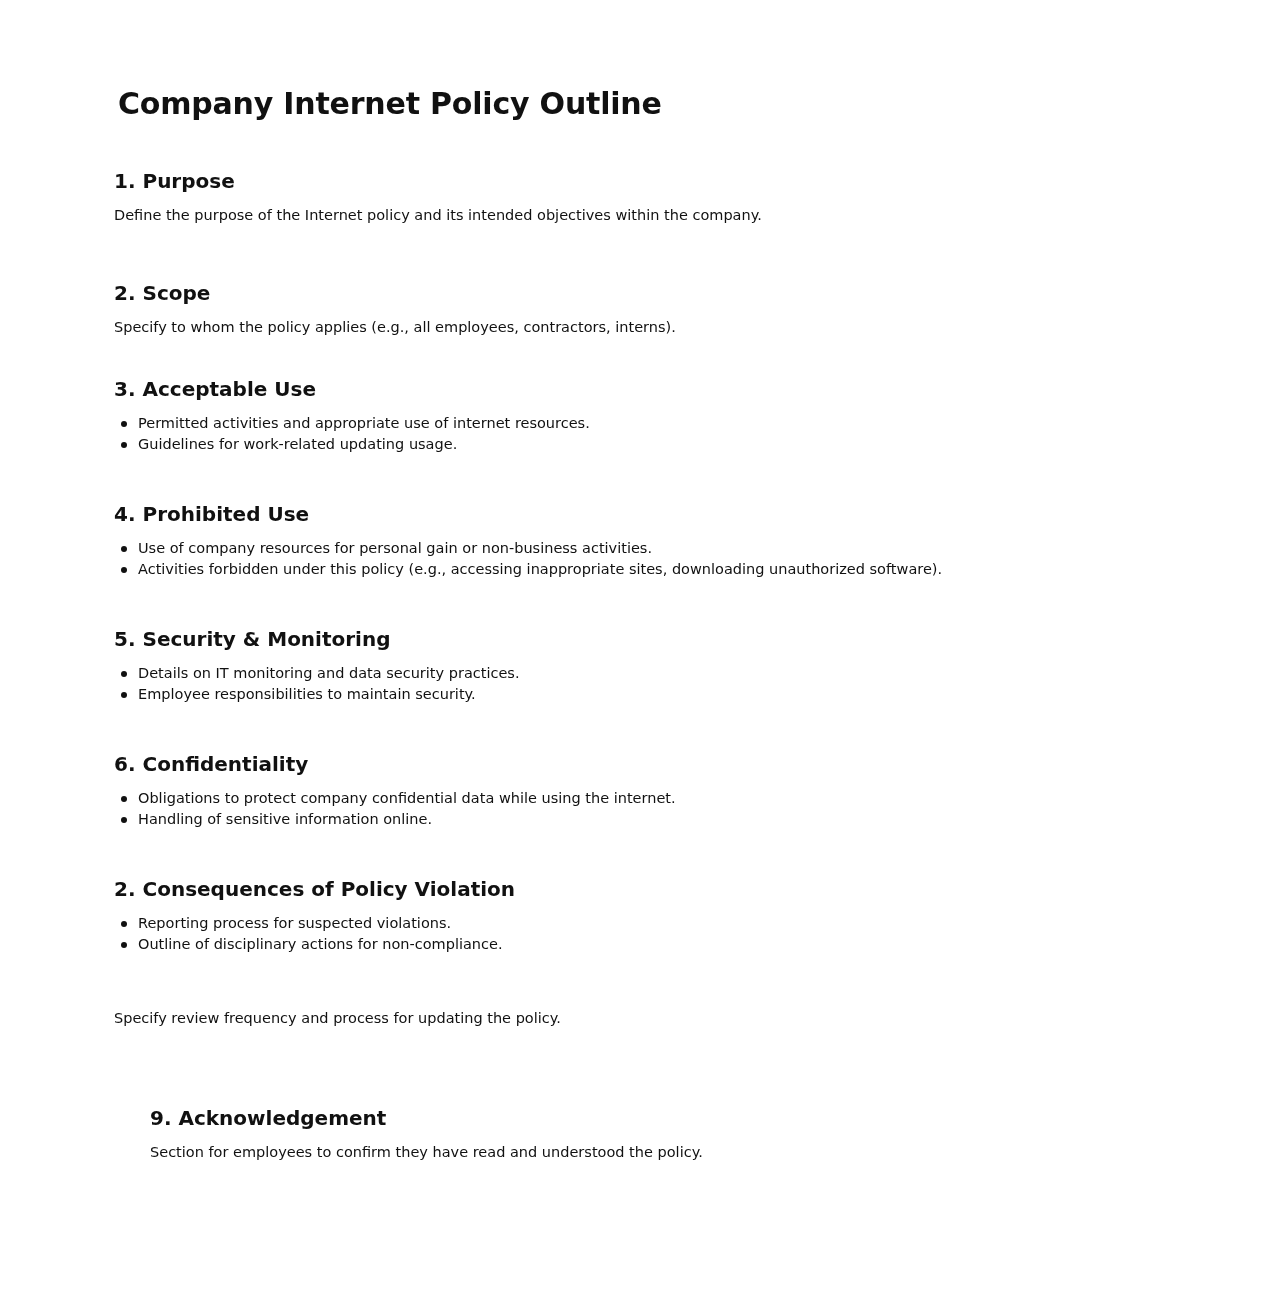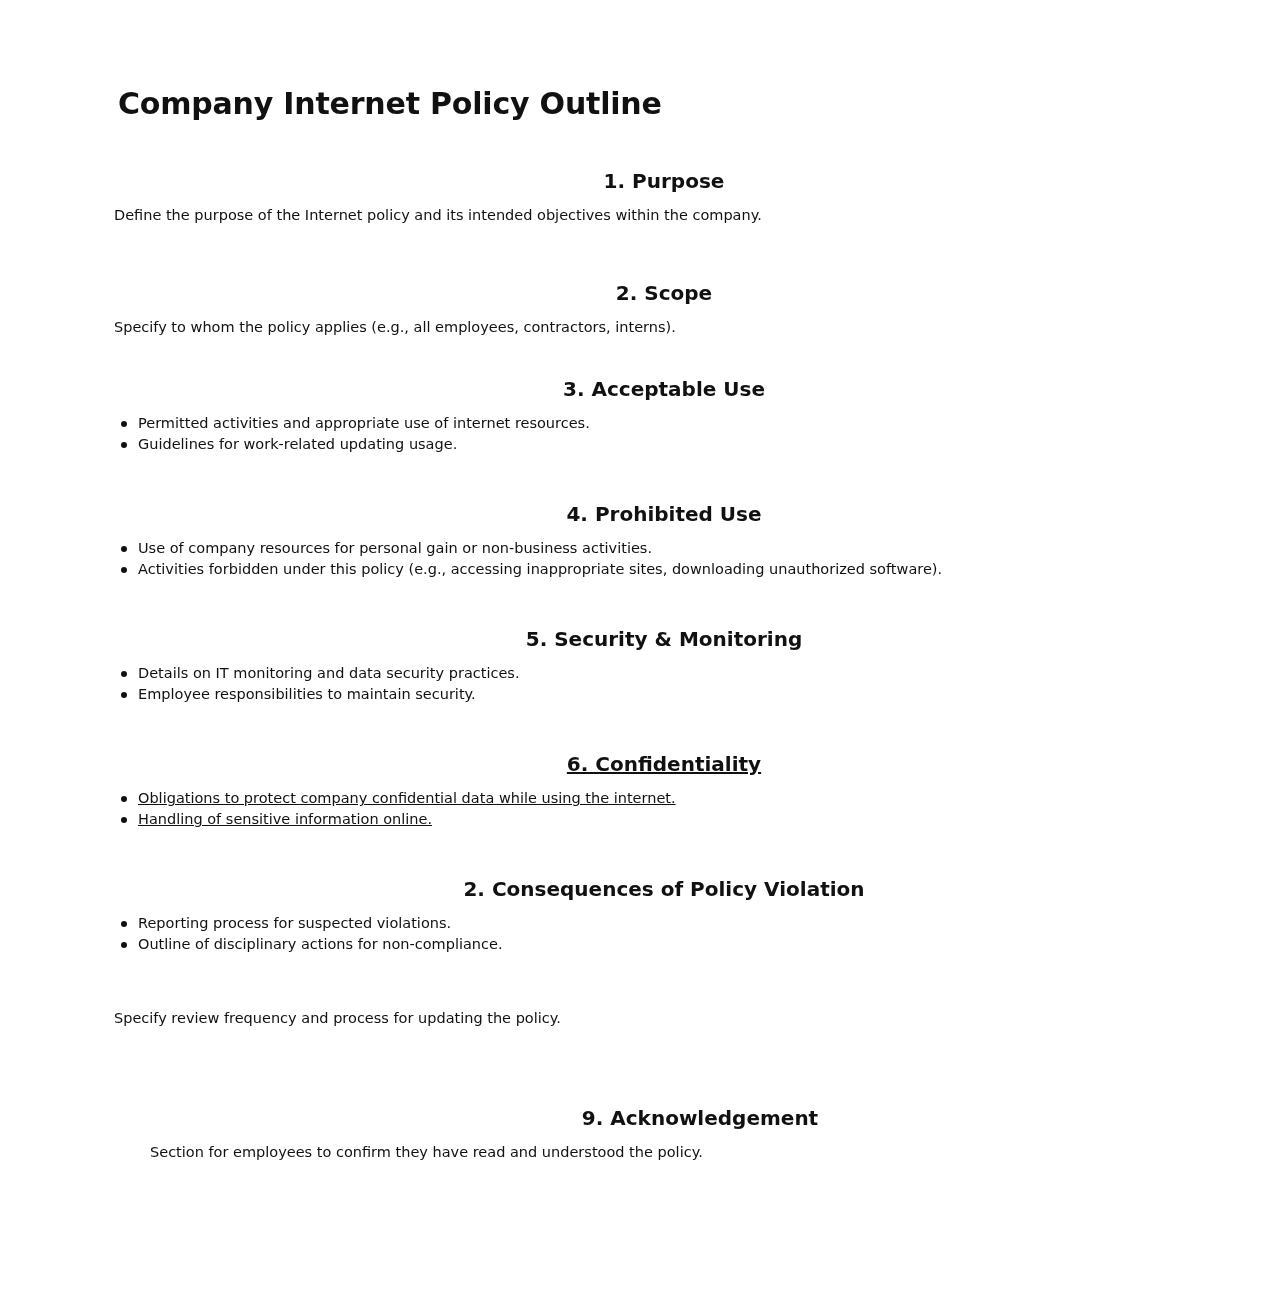--- a/index.html
+++ b/index.html
@@ -13,21 +13,20 @@
     }
     h1 {
       position: absolute; left: 0; top: 80px; margin: 4px;
       font-size: 30px; font-weight: bold; line-height: 40px;
       white-space: nowrap; letter-spacing: -0.2px;
     }
     .section { position: absolute; left: 0; width: 1100px; }
     h2 {
       margin: 0; font-size: 20px; font-weight: bold; line-height: 30px;
       white-space: nowrap;
-      text-align: center;
     }
     p {
       margin: 0; margin-top: 9px; font-size: 14.5px; line-height: 21px;
       white-space: nowrap;
     }
     ul {
       margin: 9px 0 0 0; padding-left: 24px; list-style: none;
     }
     li {
       position: relative; font-size: 14.5px; line-height: 21px; white-space: nowrap;
@@ -70,21 +69,21 @@
   </div>
 
   <div class="section" style="top:624px;">
     <h2>5. Security &amp; Monitoring</h2>
     <ul>
       <li><span class="bullet"></span><span>Details on IT monitoring and data security practices.</span></li>
       <li><span class="bullet"></span><span>Employee responsibilities to maintain security.</span></li>
     </ul>
   </div>
 
-  <div class="section" style="top:749px;text-decoration:underline;">
+  <div class="section" style="top:749px;">
     <h2>6. Confidentiality</h2>
     <ul>
       <li><span class="bullet"></span><span>Obligations to protect company confidential data while using the internet.</span></li>
       <li><span class="bullet"></span><span>Handling of sensitive information online.</span></li>
     </ul>
   </div>
 
   <div class="section" style="top:874px;">
     <h2>2. Consequences of Policy Violation</h2>
     <ul>

